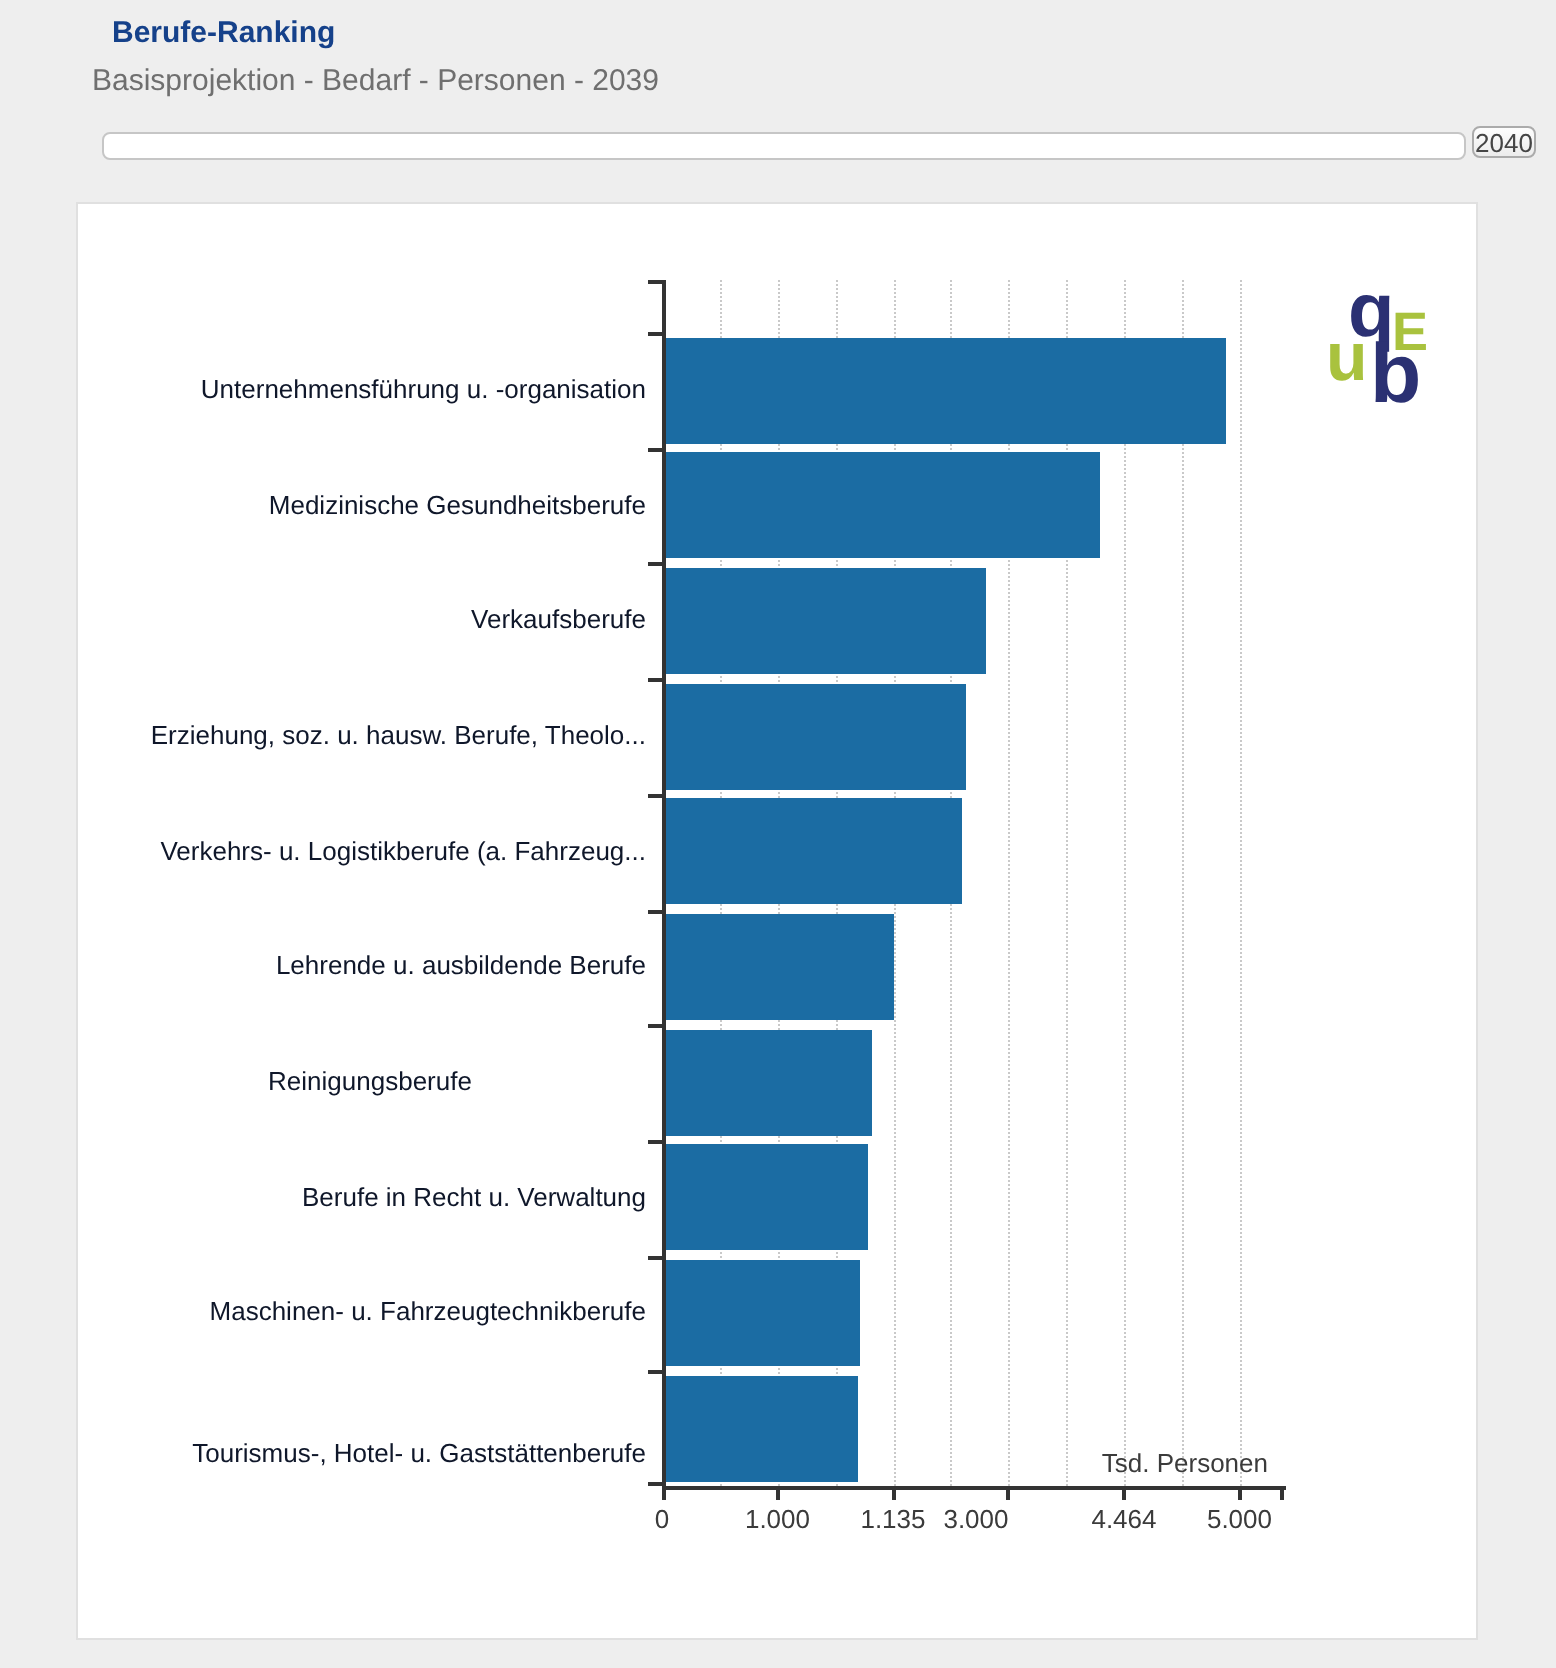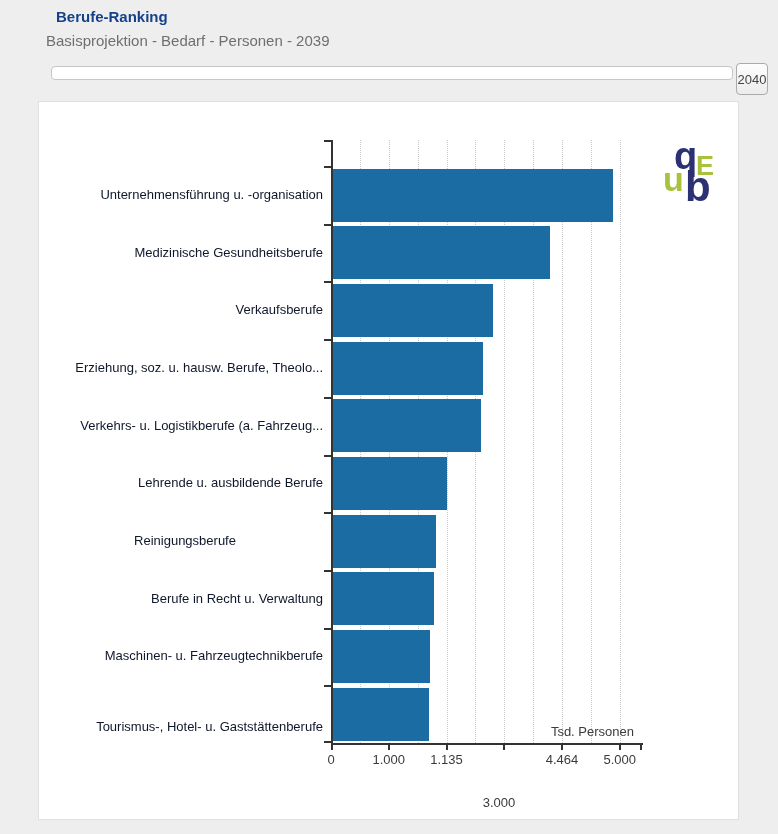--- a/index.html
+++ b/index.html
@@ -22,21 +22,21 @@
   
   .slider-track {
     position: absolute; left: 51px; top: 66px;
     width: 682px; height: 14px;
     background: #ffffff;
     border: 1px solid #c6c6c6;
     border-radius: 4px;
   }
   .slider-handle {
     position: absolute; left: 736px; top: 63px;
-    width: 32px; height: 32px;
+    width: 32px; height: 16px;
     background: linear-gradient(#fdfdfd, #ececec);
     border: 1px solid #ababab;
     border-radius: 4px;
     font-size: 13px; color: #454545;
     display: flex; align-items: center; justify-content: center;
   }
   
   .panel {
     position: absolute; left: 38px; top: 101px;
     width: 701px; height: 719px;
@@ -175,20 +175,20 @@
         <div class="tick-x" style="left: 114.506px;"></div>
         <div class="tick-x" style="left: 172.259px;"></div>
         <div class="tick-x" style="left: 230.012px;"></div>
         <div class="tick-x" style="left: 287.765px;"></div>
         <div class="tick-x" style="left: 309px;"></div>
       </div>
     <div id="x-labels">
         <div class="x-tick-label" style="left: -30px;">0</div>
         <div class="x-tick-label" style="left: 27.753px;">1.000</div>
         <div class="x-tick-label" style="left: 85.506px;">1.135</div>
-        <div class="x-tick-label" style="left: 138px; margin-top: 43px;">3.000</div>
+        <div class="x-tick-label" style="left: 127px;">3.000</div>
         <div class="x-tick-label" style="left: 201.012px;">4.464</div>
         <div class="x-tick-label" style="left: 258.765px;">5.000</div>
       </div>
     <div class="unit-label">Tsd. Personen</div>
   </div>
 
 </div>
 
 </body></html>

